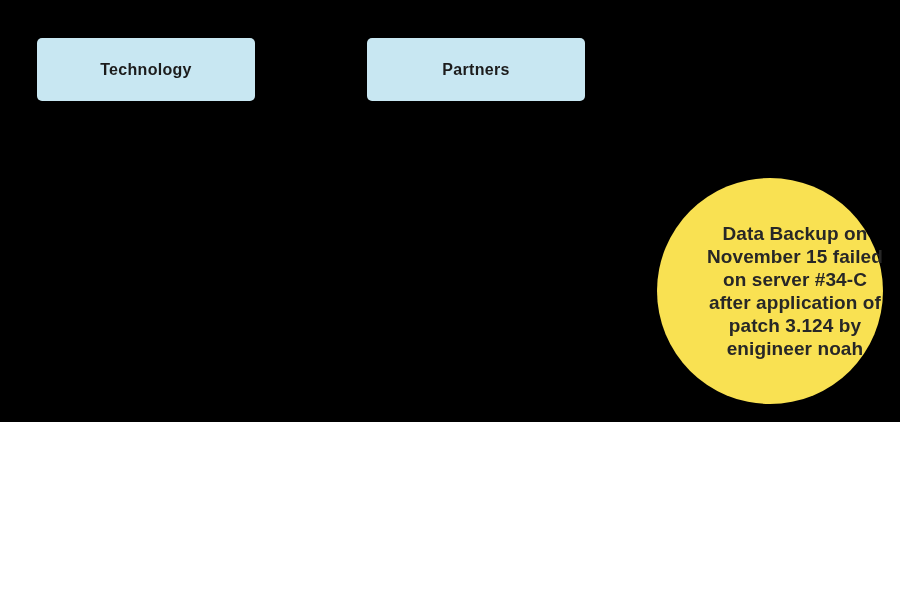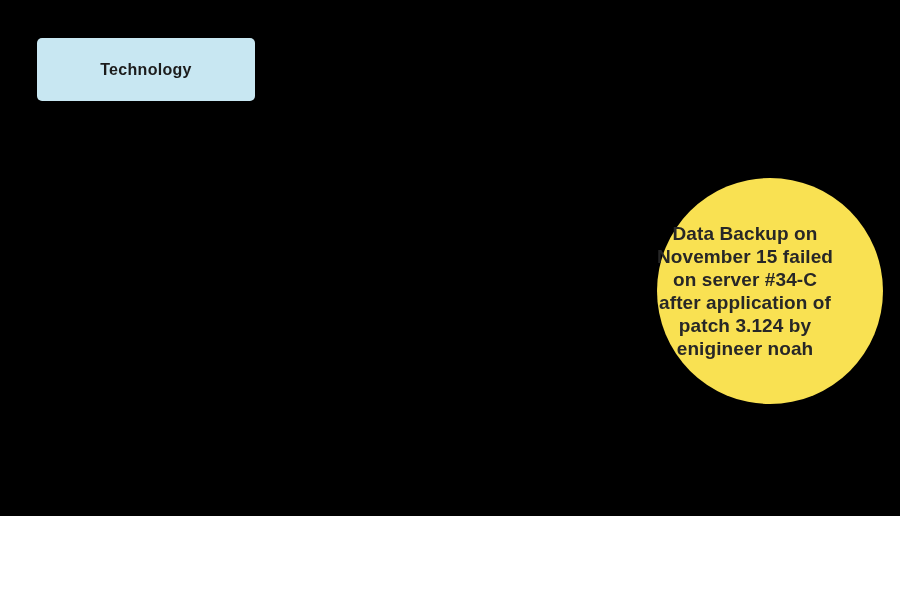--- a/index.html
+++ b/index.html
@@ -6,21 +6,21 @@
     margin: 0;
     padding: 0;
     width: 900px;
     height: 600px;
     overflow: hidden;
     font-family: "Liberation Sans", sans-serif;
   }
   #canvas {
     position: relative;
     width: 900px;
-    height: 516px;
+    height: 422px;
     background: var(--background, #000000);
   }
   .node-box {
     position: absolute;
     width: 218px;
     height: 63px;
     background: var(--node-fill, #c8e7f2);
     border-radius: 5px;
     display: flex;
     align-items: center;
@@ -40,41 +40,44 @@
   .note-circle {
     position: absolute;
     left: 657px;
     top: 178px;
     width: 226px;
     height: 226px;
     border-radius: 50%;
     background: var(--note-fill, #f9e152);
     display: flex;
     align-items: center;
-    justify-content: flex-start;
+    justify-content: flex-end;
   }
   .note-text {
     color: var(--note-text, #272727);
     font-size: 19px;
     font-weight: 700;
     line-height: 23px;
     text-align: center;
     white-space: pre-line;
     letter-spacing: 0.1px;
   }
 </style>
 </head>
 <body>
 
 <div id="canvas">
 
   <div id="node-technology" class="node-box">
     <span class="node-label">Technology</span>
   </div>
 
+  <div id="node-partners" class="node-box">
+    <span class="node-label">Partners</span>
+  </div>
 
 
 
   <div class="note-circle">
     <span class="note-text">Data Backup on
 November 15 failed
 on server #34-C
 after application of
 patch 3.124 by
 enigineer noah</span>

